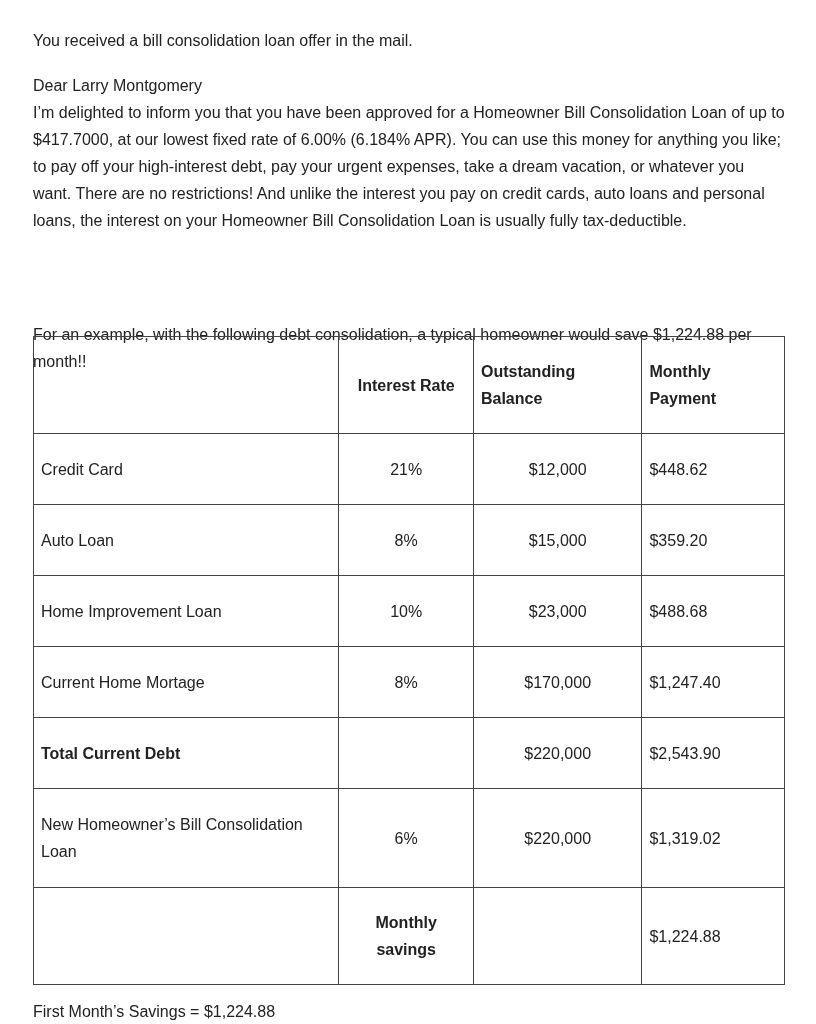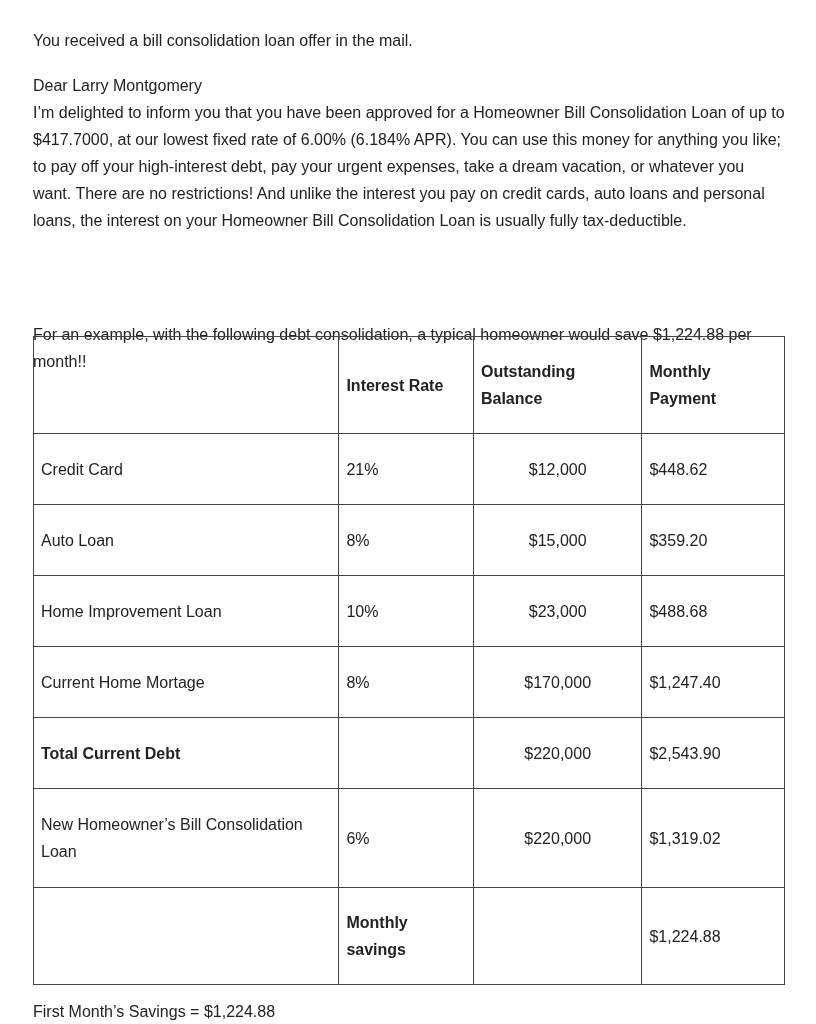--- a/index.html
+++ b/index.html
@@ -6,21 +6,21 @@
   body { width:816px; height:1024px; overflow:hidden; font-family:"Liberation Sans", sans-serif; color:#222222; font-size:16px; }
   .page { position:relative; padding:0 0 0 33px; }
   p { margin:0; line-height:27px; width:750px; }
   .intro { position:absolute; top:27px; left:33px; }
   .greet { position:absolute; top:72px; left:33px; }
   .body-p { position:absolute; top:99px; left:33px; width:752px; }
   .example { position:absolute; top:273px; left:33px; width:720px;margin-top:48px; }
   table.loan { position:absolute; top:336px; left:33px; border-collapse:collapse; width:752px; }
   table.loan td { border:1.5px solid #444444; padding:0 7px; font-size:16px; line-height:27px; vertical-align:middle; }
   .c1 { width:292px; text-align:left; }
-  .c2 { width:120px; text-align:left; }
+  .c2 { width:120px; text-align:center; }
   .c3 { width:154px; text-align:center;margin-top:17px; }
   .c4 { width:128px; text-align:left; }
   .hdr td { height:96px; font-weight:bold; }
   .hdr .c3, .hdr .c4 { text-align:left; }
   .r td { height:70px; }
   .r2 td { height:98px; }
   .r3 td { height:96px; }
   .bold { font-weight:bold; }
   .footer { position:absolute; top:998px; left:33px; }
 </style>

